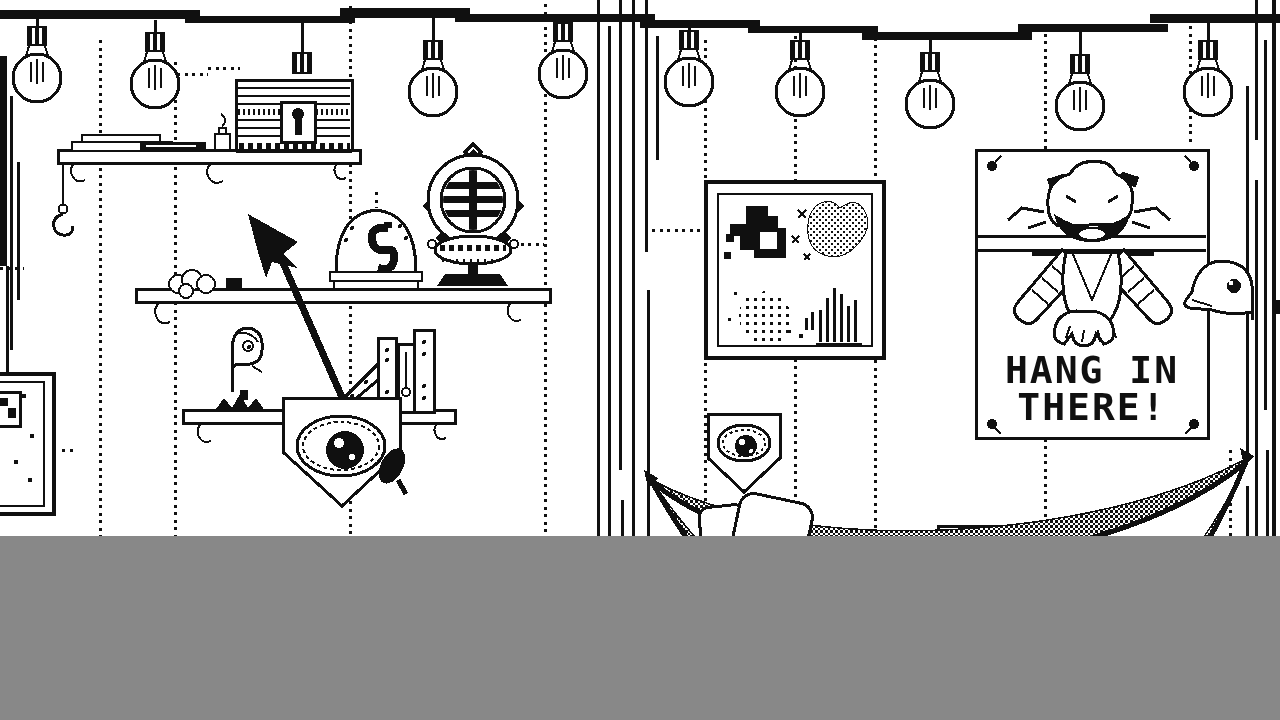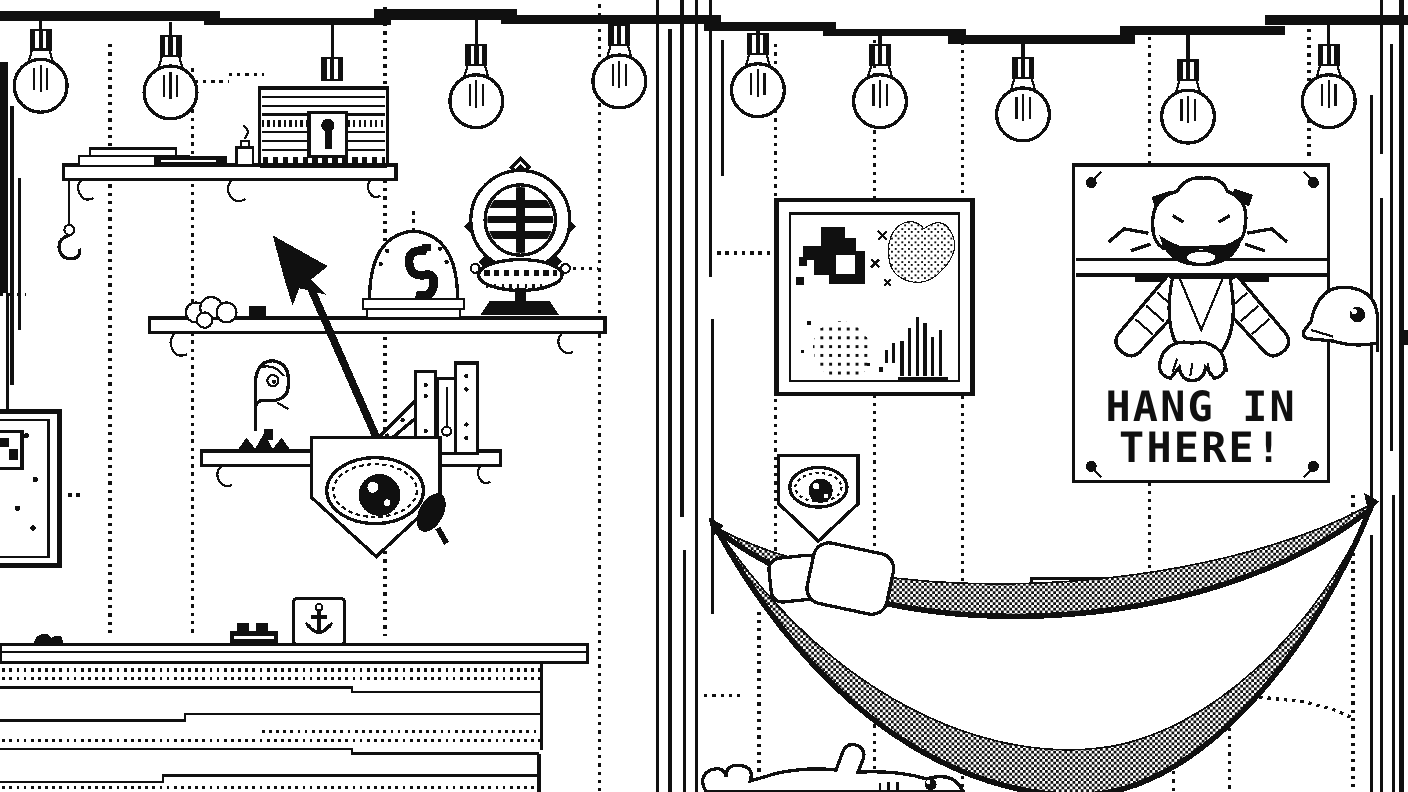--- a/index.html
+++ b/index.html
@@ -1,16 +1,16 @@
 <!DOCTYPE html>
 <html><head>
 <meta charset="utf-8">
 <style>
   html,body{margin:0;padding:0;background:#888;}
-  .stage{position:relative;width:1280px;height:720px;background:#ffffff;overflow:hidden;
+  .stage{position:relative;width:1280px;height:536px;background:#ffffff;overflow:hidden;
          font-family:"DejaVu Sans Mono", monospace;}
   svg{position:absolute;left:0;top:0;}
   svg text{font-family:"DejaVu Sans Mono", monospace;font-weight:bold;fill:#101010;}
   .o{fill:#ffffff;stroke:#101010;stroke-width:3;}
   .o2{fill:#ffffff;stroke:#101010;stroke-width:2;}
   .k{fill:#101010;stroke:none;}
   .ln{stroke:#101010;stroke-width:3;fill:none;}
   .ln2{stroke:#101010;stroke-width:2;fill:none;}
   .dt{stroke:#101010;stroke-width:3;fill:none;stroke-dasharray:3 4.5;}
 </style>

